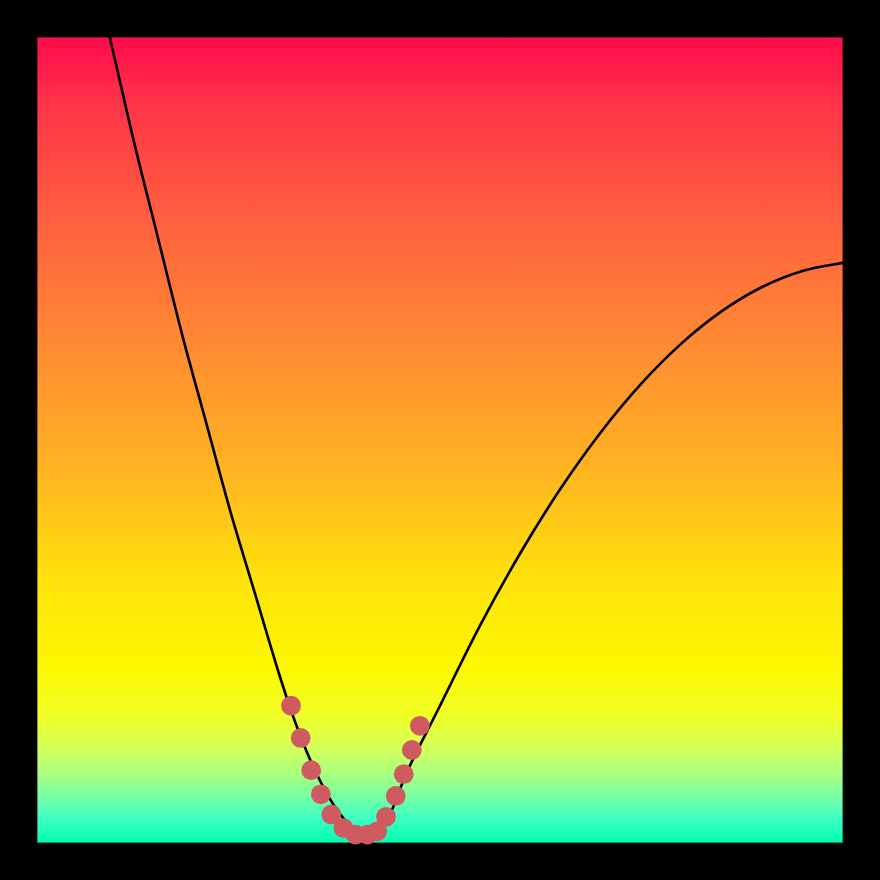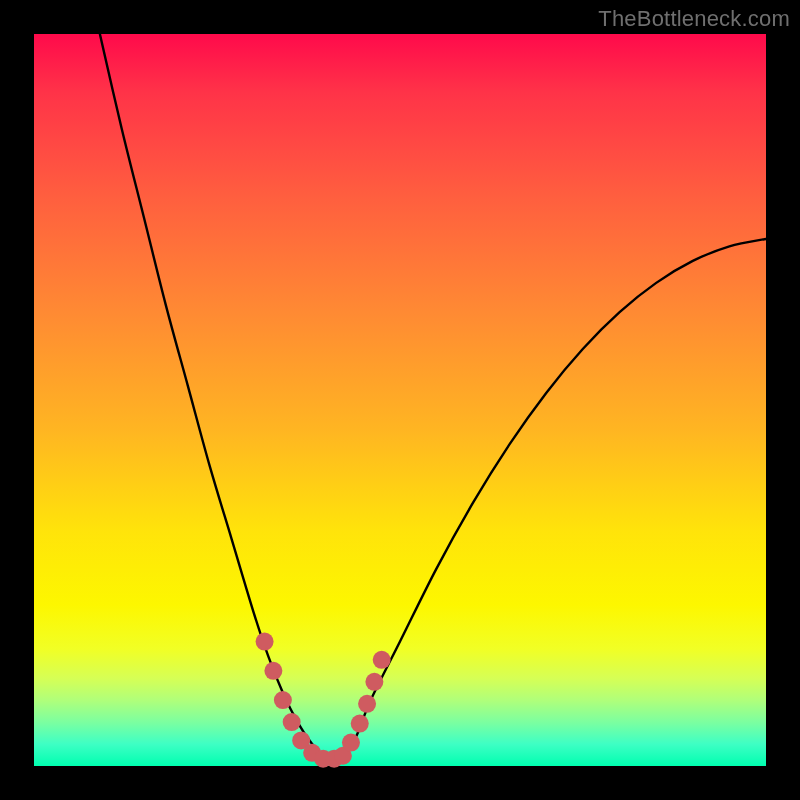--- a/index.html
+++ b/index.html
@@ -58,21 +58,20 @@
     top: 0;
     width: 732px;
     height: 732px;
     overflow: visible;
   }
 </style>
 </head>
 <body>
 
 <div class="frame">
-  <div class="watermark">TheBottleneck.com</div>
   <div class="plot-area">
     <svg class="curve" viewBox="0 0 732 732" preserveAspectRatio="none">
       <path id="curve-path" fill="none" stroke="#000" stroke-width="2.4" stroke-linecap="round" d="M 65.88 0 C 69.53999999999999 15.859999999999994 80.52000000000001 64.65999999999997 87.84 95.15999999999997 C 95.16 125.65999999999997 102.48 153.72 109.8 183 C 117.11999999999999 212.28 124.44 242.77999999999997 131.76 270.84 C 139.07999999999998 298.9 146.4 324.52 153.72 351.36 C 161.04 378.20000000000005 168.36 406.26 175.68 431.88 C 183 457.5 190.32000000000002 480.68000000000006 197.64000000000001 505.08000000000004 C 204.96 529.48 213.5 558.76 219.6 578.28 C 225.7 597.8 229.36 608.7800000000001 234.24 622.2 C 239.12 635.62 244.00000000000003 647.8199999999999 248.88000000000002 658.8 C 253.76000000000002 669.78 258.64 679.5400000000001 263.52 688.08 C 268.4 696.62 273.28000000000003 703.9399999999999 278.16 710.04 C 283.04 716.14 287.92 722.24 292.8 724.68 C 297.68 727.1199999999999 302.56 728.3399999999999 307.44 724.68 C 312.32 721.02 317.2 712.48 322.08 702.72 C 326.96 692.96 329.40000000000003 681.98 336.72 666.12 C 344.04 650.26 355.02 629.52 366 607.56 C 376.98 585.5999999999999 390.40000000000003 557.54 402.6 534.36 C 414.8 511.18 427 489.22 439.2 468.48 C 451.4 447.74 463.6 428.22 475.8 409.92 C 488 391.62 500.2 374.54 512.4 358.68 C 524.6 342.82 536.8 328.18000000000006 549 314.76000000000005 C 561.2 301.34000000000003 573.4000000000001 289.14000000000004 585.6 278.16 C 597.8 267.18 609.9999999999999 257.42 622.1999999999999 248.88 C 634.4 240.34 646.6 233.02 658.8000000000001 226.92000000000002 C 671.0000000000001 220.82000000000002 683.2 215.93999999999997 695.4 212.27999999999997 C 707.5999999999999 208.61999999999998 725.9 206.18000000000004 732 204.96000000000004"></path>
       <g id="marker-group">
           <circle cx="230.58" cy="607.56" r="9" fill="#cf5b60"></circle>
           <circle cx="239.364" cy="636.84" r="9" fill="#cf5b60"></circle>
           <circle cx="248.88000000000002" cy="666.12" r="9" fill="#cf5b60"></circle>
           <circle cx="257.66400000000004" cy="688.08" r="9" fill="#cf5b60"></circle>
           <circle cx="267.18" cy="706.38" r="9" fill="#cf5b60"></circle>
           <circle cx="278.16" cy="718.824" r="9" fill="#cf5b60"></circle>

